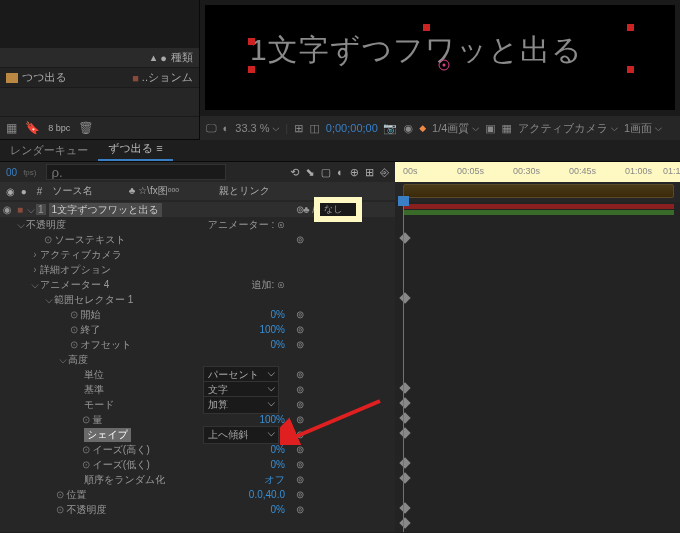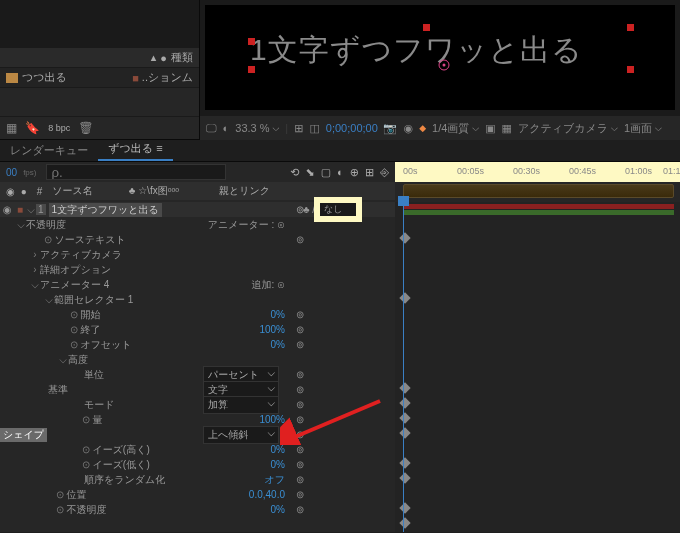--- a/index.html
+++ b/index.html
@@ -228,37 +228,37 @@
     <div class="prop-row">
         <span class="tw" style="margin-left:58px">⌵</span>
         <span>高度</span>
       </div>
     <div class="prop-row">
         <span style="margin-left:84px">単位</span>
         <div class="dropdown">パーセント</div>
         <span class="prop-keynav">⊚</span>
       </div>
     <div class="prop-row">
-        <span style="margin-left:48px">基準</span>
+        <span style="margin-left:84px">基準</span>
         <div class="dropdown">文字</div>
         <span class="prop-keynav">⊚</span>
       </div>
     <div class="prop-row">
         <span style="margin-left:84px">モード</span>
         <div class="dropdown">加算</div>
         <span class="prop-keynav">⊚</span>
       </div>
     <div class="prop-row">
         <span class="stopwatch" style="margin-left:82px">⊙</span>
         <span>量</span>
         <span class="prop-value">100%</span>
         <span class="prop-keynav">⊚</span>
       </div>
     <div class="prop-row">
-        <span class="highlighted" style="">シェイプ</span>
+        <span class="highlighted" style="margin-left:84px">シェイプ</span>
         <div class="dropdown">上へ傾斜</div>
         <span class="prop-keynav">⊚</span>
       </div>
     <div class="prop-row">
         <span class="stopwatch" style="margin-left:82px">⊙</span>
         <span>イーズ(高く)</span>
         <span class="prop-value">0%</span>
         <span class="prop-keynav">⊚</span>
       </div>
     <div class="prop-row">

